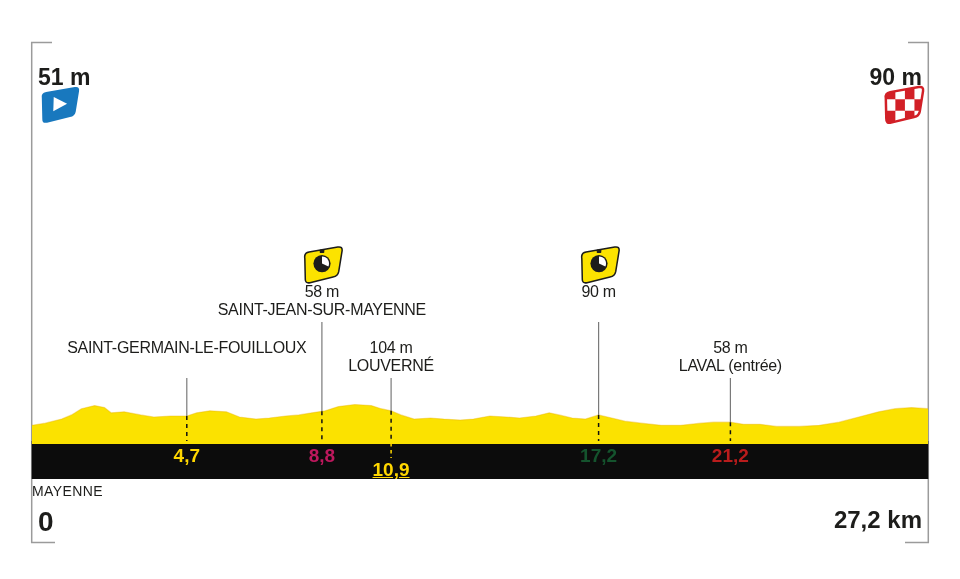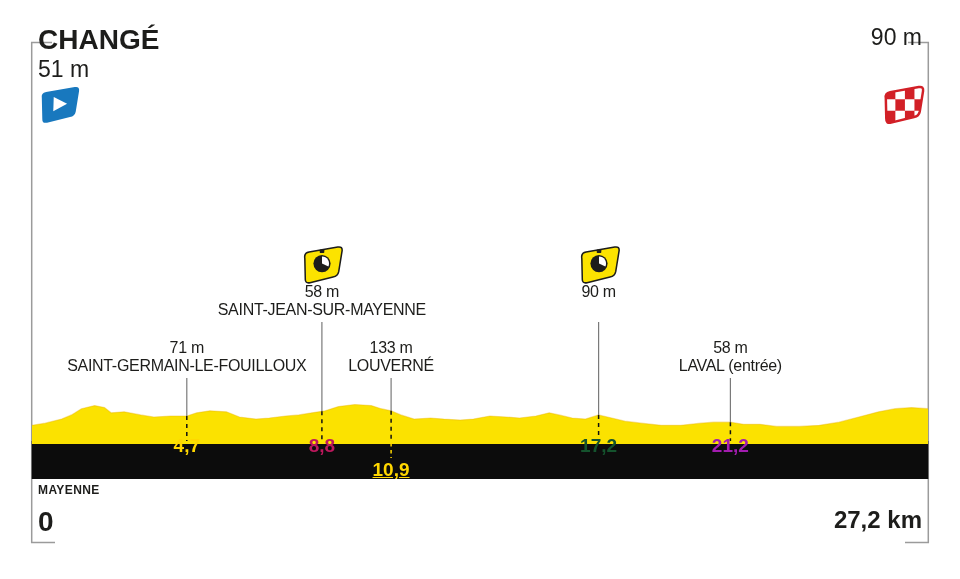--- a/index.html
+++ b/index.html
@@ -7,44 +7,44 @@
     position:relative;width:960px;height:579px;background:#ffffff;
     font-family:"Liberation Sans",sans-serif;color:#1d1d1b;overflow:hidden;
   }
   .abs{position:absolute;}
   #chart-svg{position:absolute;left:0;top:0;width:960px;height:579px;pointer-events:none;}
 
   
   .start-block{left:38px;top:24px;}
   .finish-block{right:38px;top:24px;text-align:right;}
   .big-name{font-size:28px;font-weight:700;letter-spacing:0px;line-height:32px;white-space:nowrap;}
-  .big-elev{font-size:23px;font-weight:400;line-height:26px;}
+  .big-elev{font-size:23px;font-weight:700;line-height:26px;margin-top:40px;}
   .flag-holder{position:absolute;width:46px;height:42px;}
   .start-flag{left:36px;top:84px;}
   .finish-flag{right:34px;top:84px;}
 
   
   .wp-label{
     position:absolute;transform:translateX(-50%);text-align:center;
     font-size:16px;line-height:18px;letter-spacing:-0.3px;white-space:nowrap;
   }
   .wp-high{top:283px;}
   .wp-low{top:339px;}
   .wp-icon{position:absolute;width:46px;height:42px;transform:translateX(-50%);top:244px;}
 
   
   .km-num{
     position:absolute;transform:translateX(-50%);
     font-size:19px;font-weight:700;line-height:19px;white-space:nowrap;
   }
-  .km-row1{top:436px;}
+  .km-row1{top:446px;}
   .km-row2{top:460px;text-decoration:underline;}
 
   
-  .region-label{left:38px;top:483px;font-size:12px;letter-spacing:0.4px;font-weight:bold;}
+  .region-label{left:32px;top:483px;font-size:14px;letter-spacing:0.4px;}
   .km-start{left:38px;top:506px;font-size:28px;font-weight:700;}
   .km-total{right:38px;top:506px;font-size:24px;font-weight:700;}
 </style>
 </head>
 <body>
 
 <svg width="0" height="0" style="position:absolute" aria-hidden="true">
   <defs>
     <path id="flag-shape" d="M6 15 Q5 9.5 10.5 8.5 L40.5 3.2 Q45.8 2.3 45 7.5 L41.5 29 Q40.6 33.6 35.5 34.6 L11.5 40.5 Q6.2 41.7 6.5 36.3 Z"></path>
     <clipPath id="flag-clip">
@@ -93,21 +93,20 @@
       <line x1="391.1" y1="378" x2="391.1" y2="410.8" stroke="#7A7A7A" stroke-width="1.2"></line>
       <line x1="391.1" y1="410.8" x2="391.1" y2="441" stroke="#111" stroke-width="1.5" stroke-dasharray="4 4"></line>
       <line x1="391.1" y1="443" x2="391.1" y2="458" stroke="#FFD700" stroke-width="1.5" stroke-dasharray="3.5 3.5"></line>
       <line x1="598.6" y1="322" x2="598.6" y2="414.9" stroke="#7A7A7A" stroke-width="1.2"></line>
       <line x1="598.6" y1="414.9" x2="598.6" y2="441" stroke="#111" stroke-width="1.5" stroke-dasharray="4 4"></line>
       <line x1="730.4" y1="378" x2="730.4" y2="422.2" stroke="#7A7A7A" stroke-width="1.2"></line>
       <line x1="730.4" y1="422.2" x2="730.4" y2="441" stroke="#111" stroke-width="1.5" stroke-dasharray="4 4"></line>
     </svg>
 
   <div class="abs start-block">
-    <div class="big-name">CHANGÉ</div>
     <div class="big-elev">51 m</div>
   </div>
   <svg class="flag-holder start-flag" viewBox="0 0 48 44">
       <use href="#start-flag"></use>
     </svg>
 
   <div class="abs finish-block">
     <div class="big-elev">90 m</div>
   </div>
   <svg class="flag-holder finish-flag" viewBox="0 0 48 44">
@@ -115,42 +114,41 @@
     </svg>
 
   <svg class="wp-icon" viewBox="0 0 48 44" style="left: 321.882px;">
       <use href="#timecheck-flag"></use>
     </svg>
   <svg class="wp-icon" viewBox="0 0 48 44" style="left: 598.588px;">
       <use href="#timecheck-flag"></use>
     </svg>
 
   <div class="wp-label wp-low" style="left: 186.824px;">
-    <div>71 m</div>
     <div>SAINT-GERMAIN-LE-FOUILLOUX</div>
   </div>
   <div class="wp-label wp-high" style="left: 321.882px;">
     <div>58 m</div>
     <div>SAINT-JEAN-SUR-MAYENNE</div>
   </div>
   <div class="wp-label wp-low" style="left: 391.059px;">
-    <div>133 m</div>
+    <div>104 m</div>
     <div>LOUVERNÉ</div>
   </div>
   <div class="wp-label wp-high" style="left: 598.588px;">
     <div>90 m</div>
   </div>
   <div class="wp-label wp-low" style="left: 730.353px;">
     <div>58 m</div>
     <div>LAVAL (entrée)</div>
   </div>
 
   <div class="km-num km-row1" style="left: 186.824px; color: rgb(255, 215, 0);">4,7</div>
   <div class="km-num km-row1" style="left: 321.882px; color: #be185d;">8,8</div>
   <div class="km-num km-row2" style="left: 391.059px; color: rgb(255, 215, 0);">10,9</div>
   <div class="km-num km-row1" style="left: 598.588px; color: #14532d;">17,2</div>
-  <div class="km-num km-row1" style="left: 730.353px; color: #a21caf;">21,2</div>
+  <div class="km-num km-row1" style="left: 730.353px; color: #b91c1c;">21,2</div>
 
   <div class="abs region-label">MAYENNE</div>
   <div class="abs km-start">0</div>
   <div class="abs km-total">27,2 km</div>
 
 </div>
 
 </body></html>

